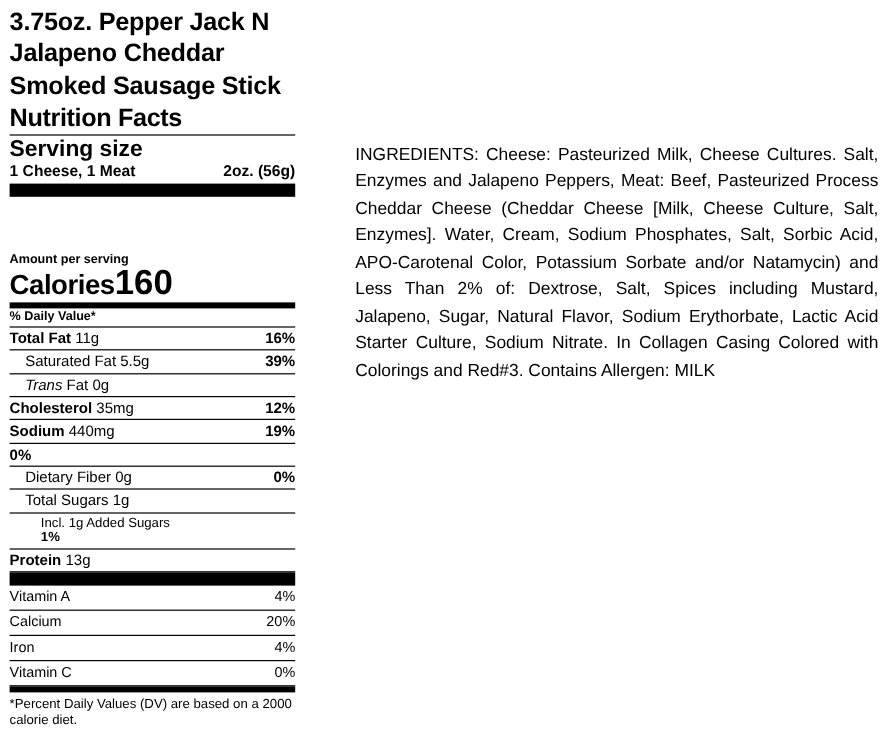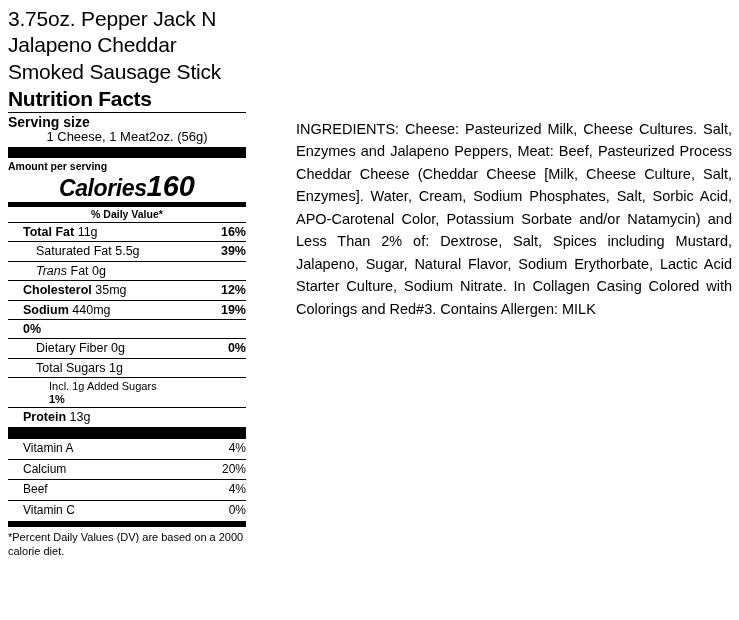--- a/index.html
+++ b/index.html
@@ -25,21 +25,21 @@
   
   .left-col {
     position: absolute;
     left: 8px;
     top: 6px;
     width: 244px;
   }
 
   .product-title {
     font-size: 21px;
-    font-weight: normal;
+    font-weight: bold;
     line-height: 1.25;
     letter-spacing: -0.2px;
     margin: 0 0 2px 0;
   }
 
   .nf-panel {
     width: 238px;
     font-size: 12px;
     line-height: 1.15;
   }
@@ -56,76 +56,74 @@
   .rule-med    { border-bottom: 5px solid #000; height: 0; }
   .rule-thick  { background: #000; height: 11px; width: 100%; }
   .rule-hair   { border-bottom: 1px solid #000; height: 0; }
 
   .servings {
     font-size: 12.5px;
     padding: 2px 0 2px 0;
   }
 
   .serving-size-label {
-    font-size: 14px;
+    font-size: 19px;
     font-weight: bold;
     padding: 1px 0 0 0;
   }
 
   .row {
     display: flex;
     justify-content: space-between;
     align-items: baseline;
   }
 
   .serving-size-row {
     font-size: 13px;
-    font-weight: normal;
+    font-weight: bold;
     padding: 0 0 2px 0;
-    justify-content: center;
   }
 
   .amount-per-serving {
     font-size: 10.5px;
     font-weight: bold;
     padding: 2px 0 0 0;
+    margin-top: 44px;
   }
 
   .calories-row {
     display: flex;
-    justify-content: center;
+    justify-content: flex-start;
     align-items: flex-end;
     padding: 0 0 1px 0;
-    font-style: italic;
   }
   .calories-label {
     font-size: 23px;
     font-weight: bold;
     letter-spacing: -0.4px;
   }
   .calories-value {
     font-size: 29px;
     font-weight: bold;
     line-height: 1;
   }
 
   .dv-header {
-    text-align: center;
+    text-align: left;
     font-size: 10.5px;
     font-weight: bold;
     padding: 1px 0 2px 0;
   }
 
   .nutrient {
     display: flex;
     justify-content: space-between;
     align-items: baseline;
     padding: 2px 0 2px 0;
     font-size: 12.5px;
-    margin-left: 15px;
   }
   .nutrient .name { }
   .nutrient .name b { font-weight: bold; }
   .nutrient .dv { font-weight: bold; }
 
   .indent1 { padding-left: 13px; gap: 39px; }
   .indent2 { padding-left: 26px; }
 
   .small-row { font-size: 11px; flex-direction: column; }
 
@@ -267,21 +265,21 @@
             <span>Vitamin A</span>
             <span>4%</span>
           </div>
           <div class="rule-hair"></div>
           <div class="nutrient">
             <span>Calcium</span>
             <span>20%</span>
           </div>
           <div class="rule-hair"></div>
           <div class="nutrient">
-            <span>Beef</span>
+            <span>Iron</span>
             <span>4%</span>
           </div>
           <div class="rule-hair"></div>
           <div class="nutrient">
             <span>Vitamin C</span>
             <span>0%</span>
           </div>
           <div class="rule-hair"></div>
         </div>
 

